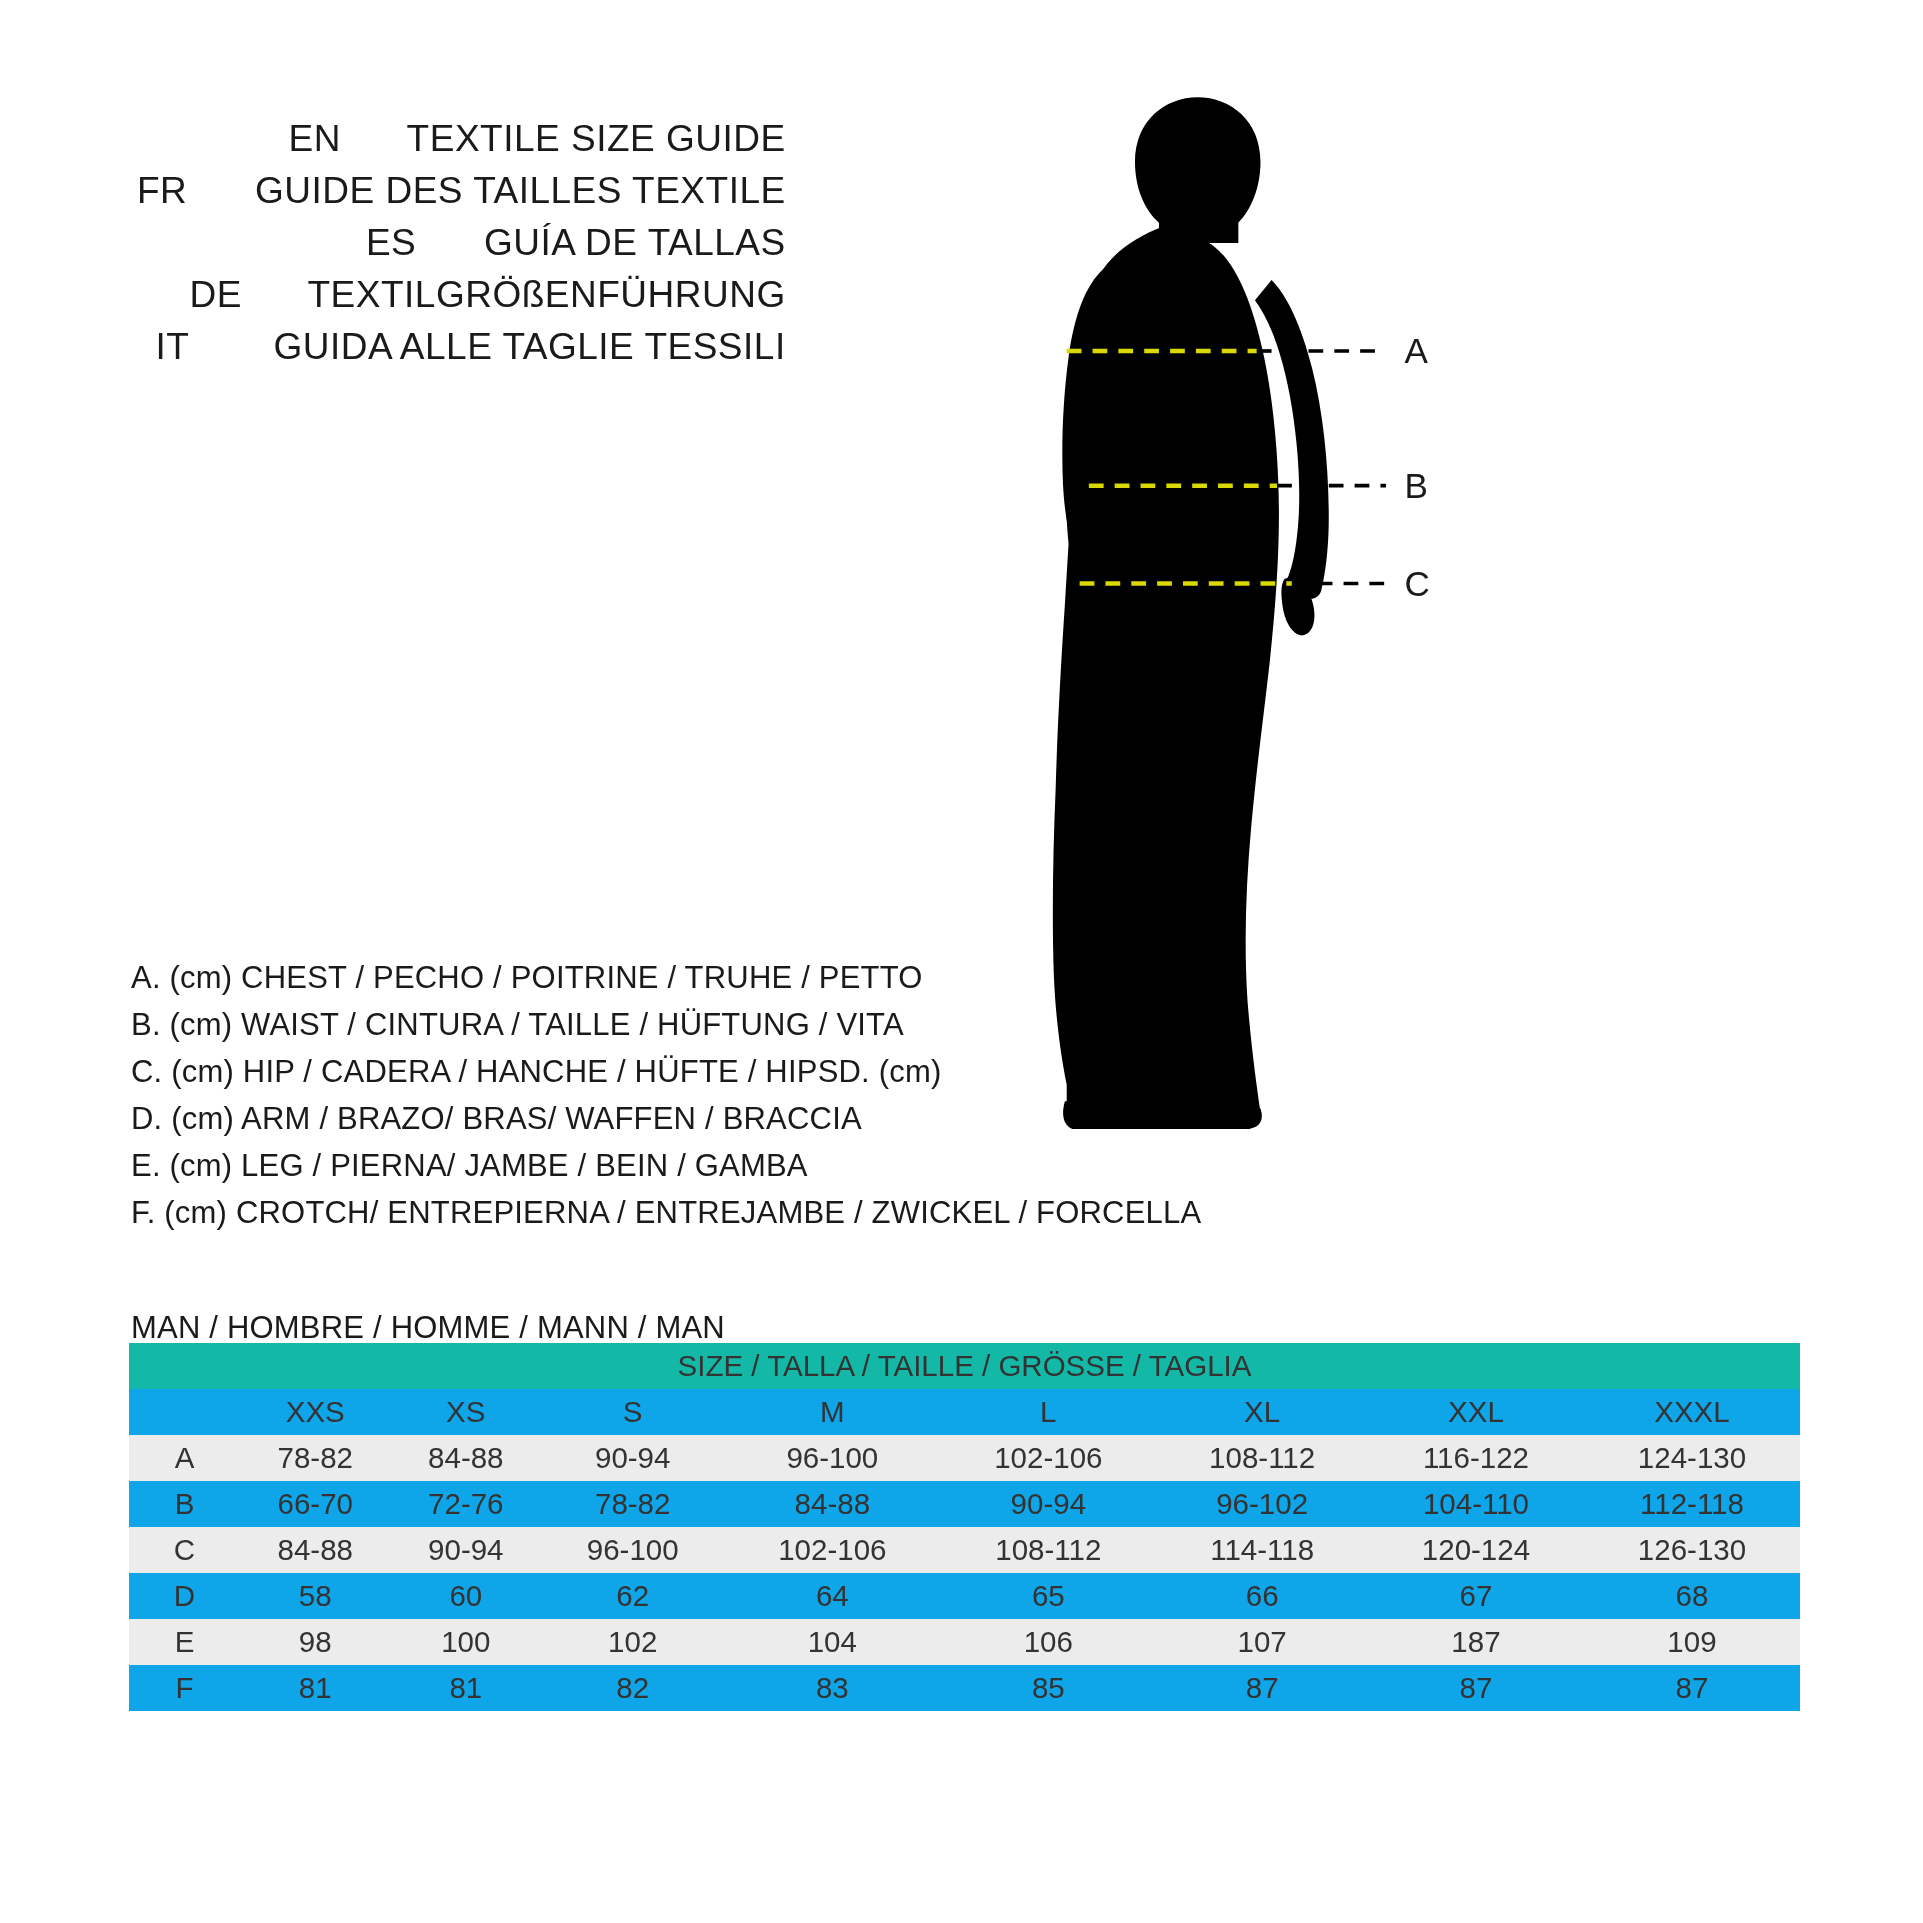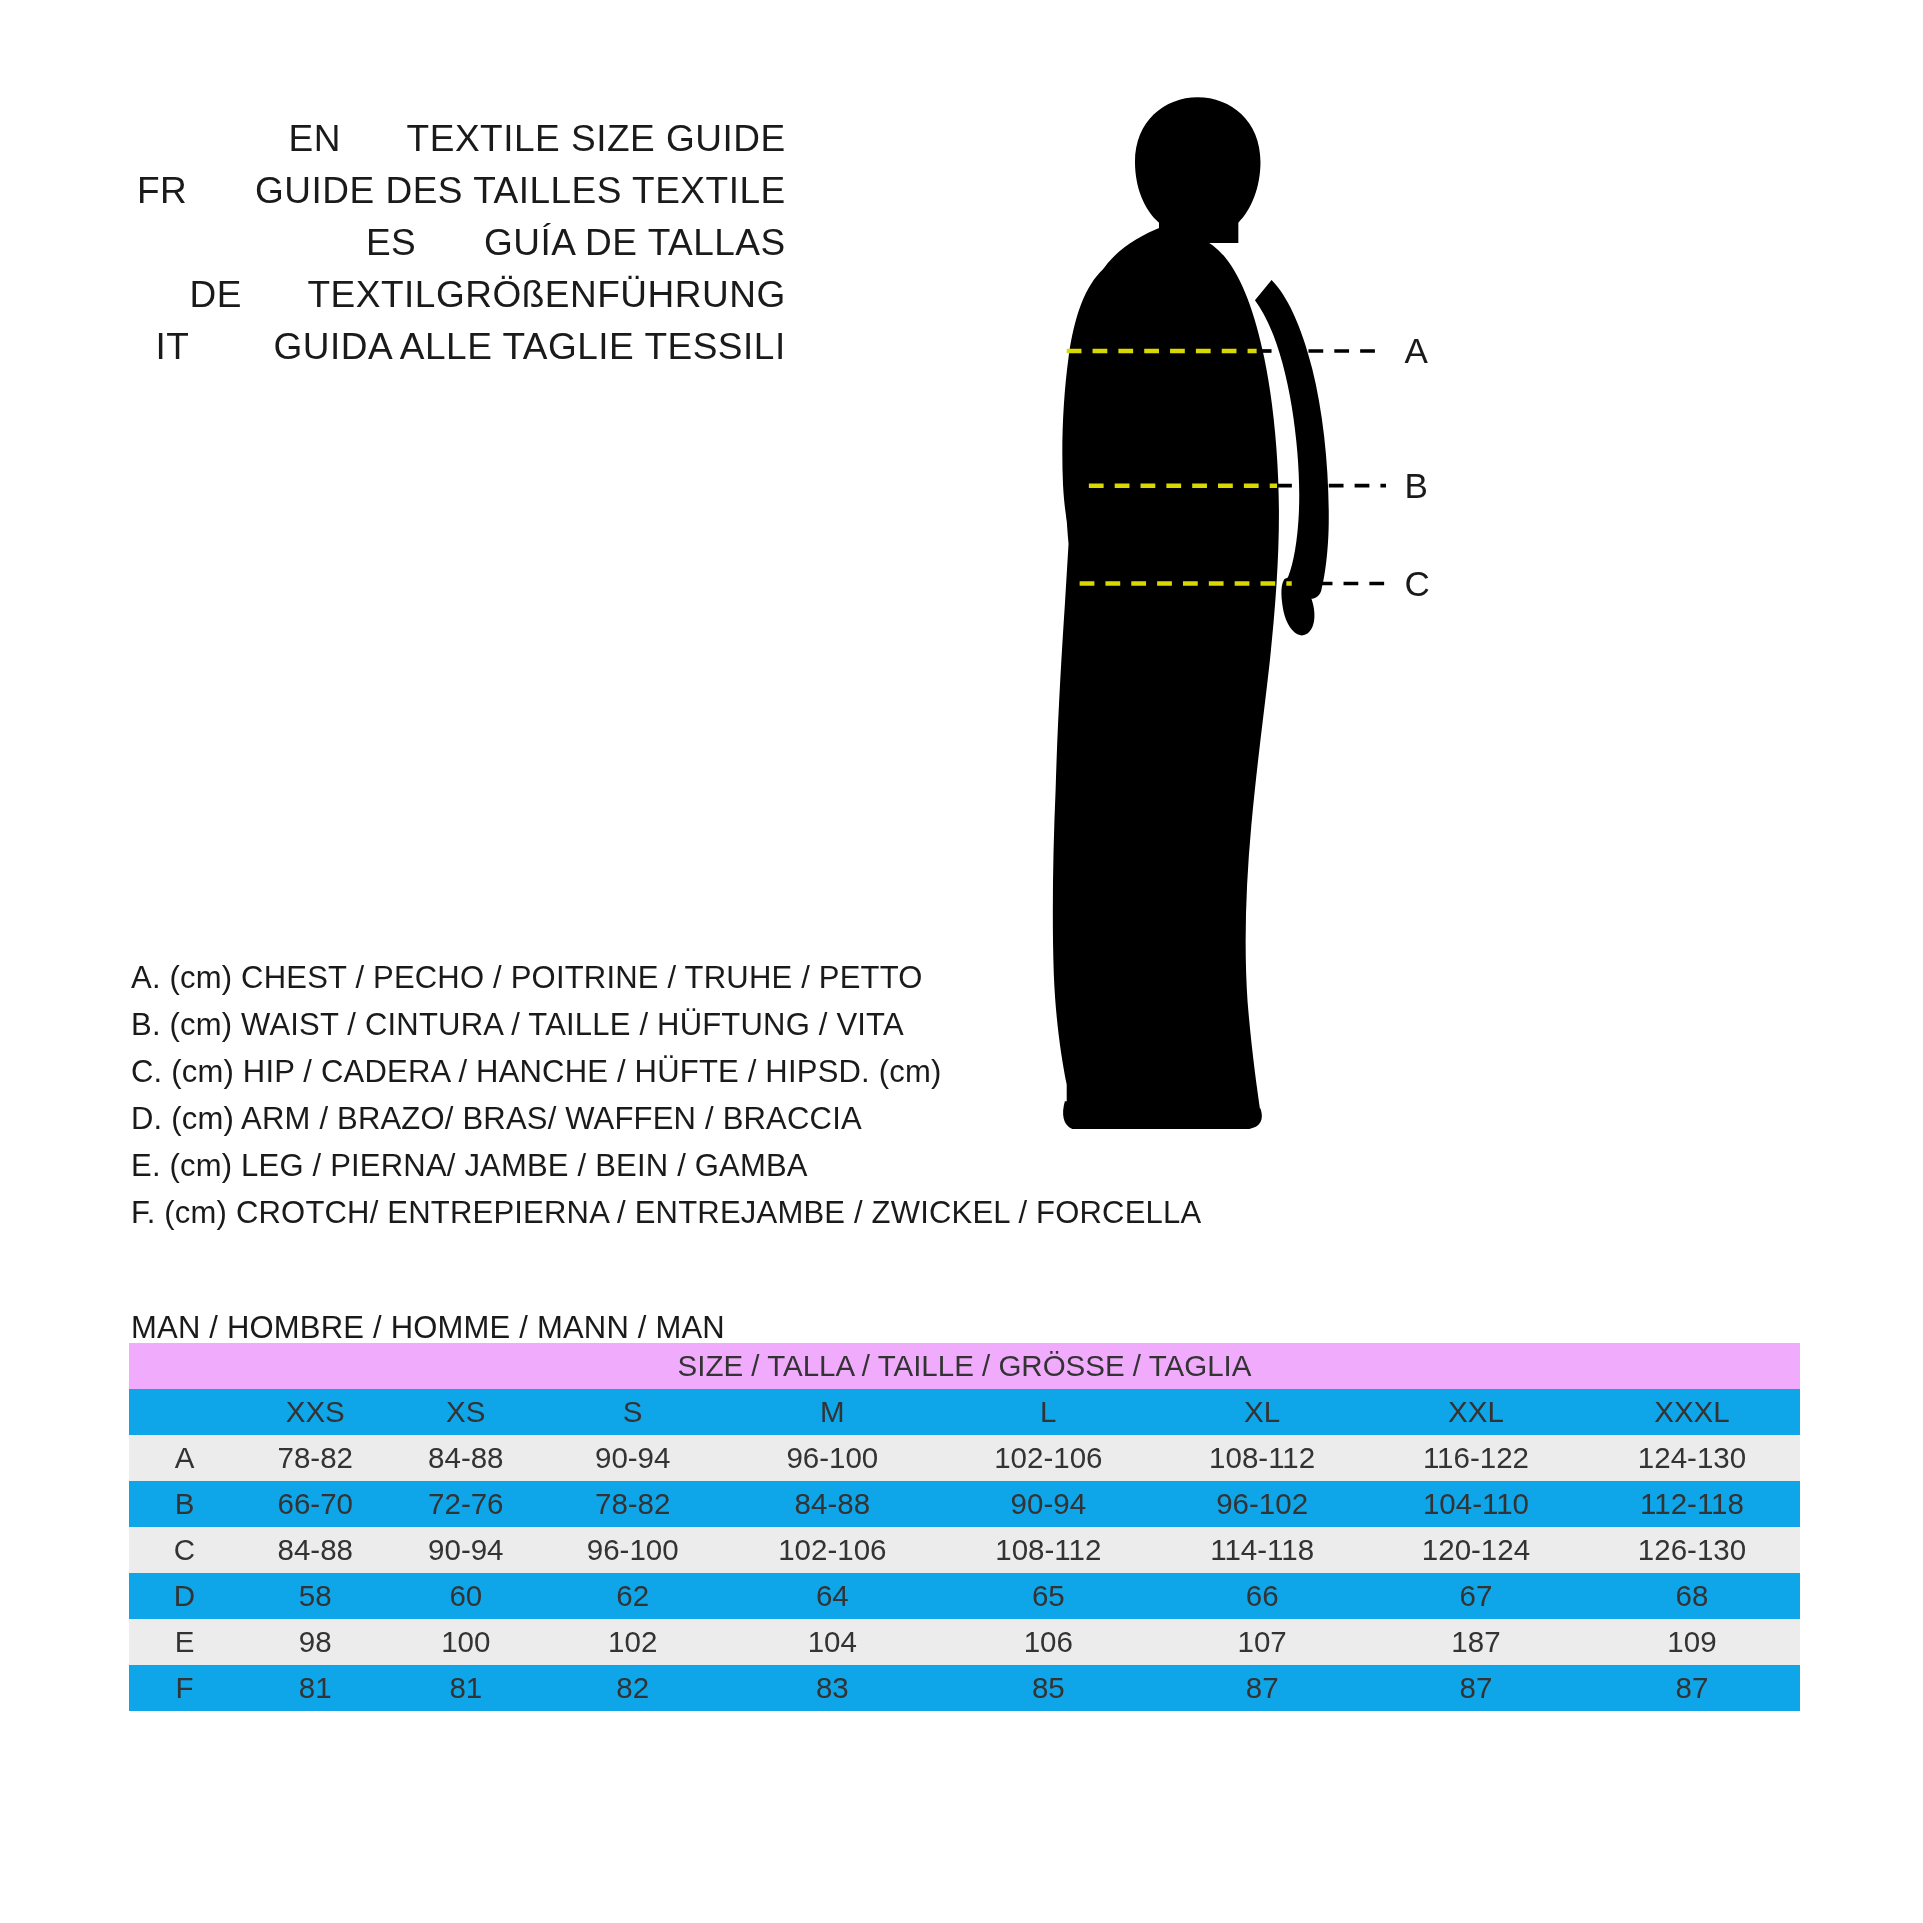--- a/index.html
+++ b/index.html
@@ -81,21 +81,21 @@
     font-size: 29.5px;
   }
   #size-table td, #size-table th {
     padding: 0;
     text-align: center;
     font-weight: normal;
     height: 46px;
     color: #333;
   }
   .hdr-band td {
-    background: #f0abfc;
+    background: #14b8a6;
     text-align: left;
     padding-left: 16.6px;
     font-size: 29.5px;
     color: #3a3a3a;
     height: 50px;
   }
   .row-alt { background: #ececec; }
   .row-plain { background: #0ea5e9; }
   .col-label {
     text-align: left;

